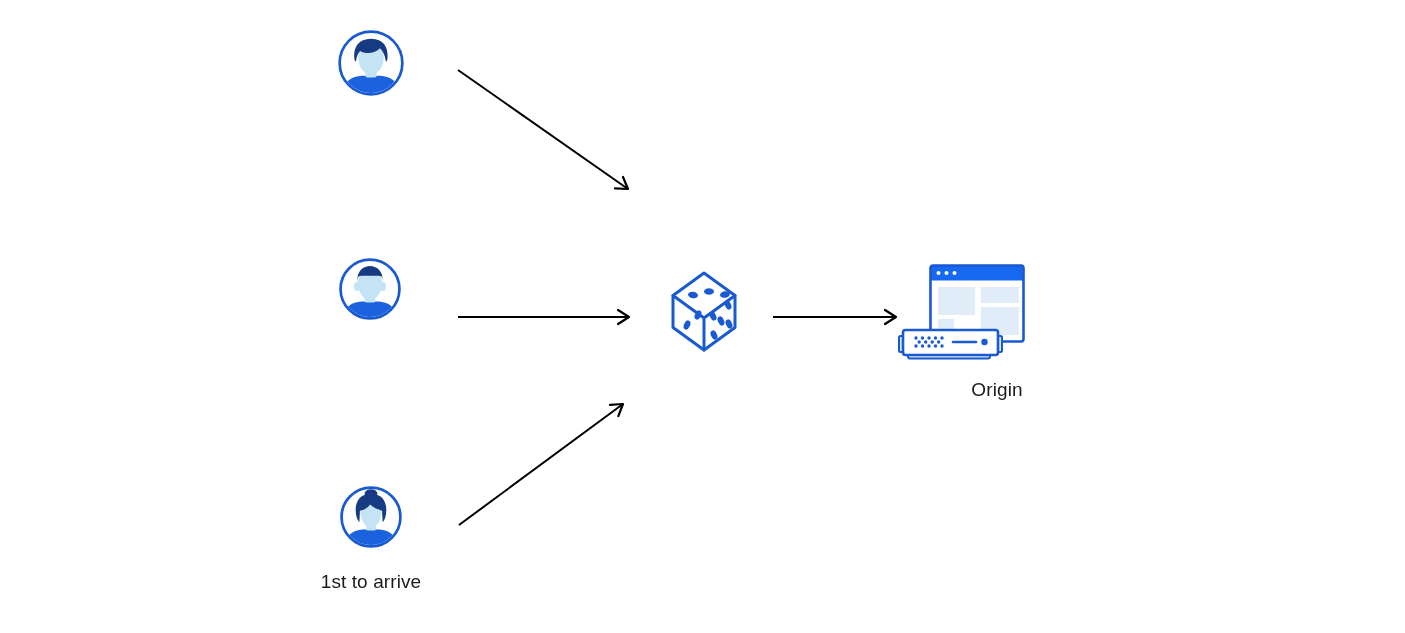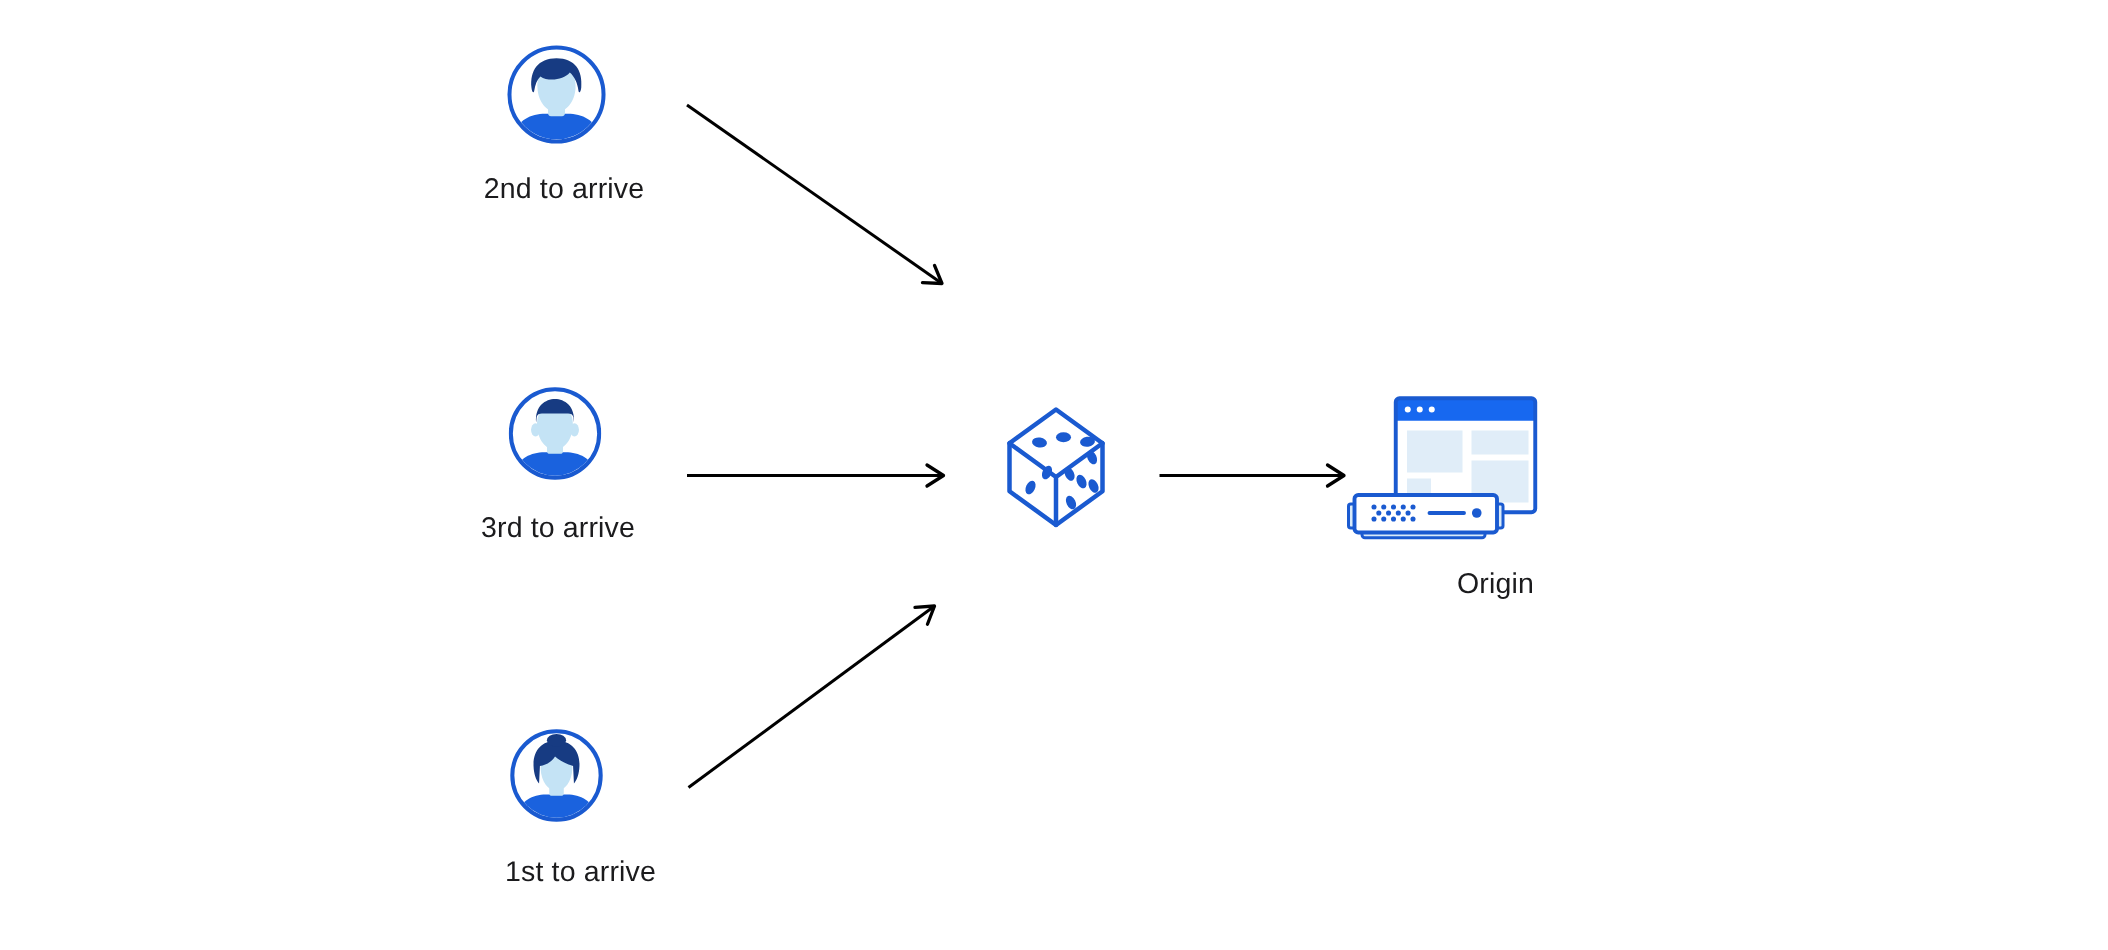--- a/index.html
+++ b/index.html
@@ -48,62 +48,60 @@
       <path d="M3,64 C4.5,50 13,45.2 23,44.4 L41,44.4 C51,45.2 59.5,50 61,64 Z" class="fshirt"></path>
       <rect x="26.5" y="34" width="11" height="12" rx="2" class="fface"></rect>
       <path d="M32,12.5 C40.5,12.5 44.8,19 44.3,27.8 C43.8,37 38.3,43.2 32,43.2
                C25.7,43.2 20.2,37 19.7,27.8 C19.2,19 23.5,12.5 32,12.5 Z" class="fface"></path>
       <path d="M32,8.5 C20,8.5 14.8,16.5 15.8,27.5 C16.1,30.5 17.2,31.5 17.6,29.5
                C18.2,25.5 19.4,22.5 21.6,20.3 C26.5,23.8 36.5,22.8 40.6,17.8
                C43.6,20.4 45.6,24.6 46.2,29.5 C46.6,31.5 47.7,30.5 48,27.5
                C49,16.5 44,8.5 32,8.5 Z" class="fnavy"></path>
     </g>
   </svg>
-  <div class="node-label" style="left:266px;top:116px">2nd to arrive</div>
 
   <svg class="abs" style="left:339px;top:258px" width="62" height="62" viewBox="0 0 64 64">
     <defs>
         <clipPath id="clipB">
           <circle cx="32" cy="32" r="29"></circle>
         </clipPath>
       </defs>
     <circle cx="32" cy="32" r="30.4" class="fw sb" stroke-width="2.8"></circle>
     <g clip-path="url(#clipB)">
       <path d="M3,64 C4.5,50.5 13,45.7 23,44.9 L41,44.9 C51,45.7 59.5,50.5 61,64 Z" class="fshirt"></path>
       <rect x="26.5" y="34" width="11" height="12" rx="2" class="fface"></rect>
       <ellipse cx="18.6" cy="29.5" rx="3.1" ry="4.6" class="fface"></ellipse>
       <ellipse cx="45.4" cy="29.5" rx="3.1" ry="4.6" class="fface"></ellipse>
       <path d="M32,12 C40.5,12 44.8,18.5 44.3,27 C43.8,36.5 38.3,43 32,43
                C25.7,43 20.2,36.5 19.7,27 C19.2,18.5 23.5,12 32,12 Z" class="fface"></path>
       <path d="M19,24.5 C18,13 25.5,8.2 32,8.2 C38.5,8.2 46,13 45,24.5
                L44.6,20.6 C44.3,19 42.8,18.2 41,18.2 L23,18.2
                C21.2,18.2 19.7,19 19.4,20.6 Z" class="fnavy"></path>
     </g>
   </svg>
-  <div class="node-label" style="left:262px;top:342px">3rd to arrive</div>
 
   <svg class="abs" style="left:340px;top:486px" width="62" height="62" viewBox="0 0 64 64">
     <defs>
         <clipPath id="clipC">
           <circle cx="32" cy="32" r="29"></circle>
         </clipPath>
       </defs>
     <circle cx="32" cy="32" r="30.4" class="fw sb" stroke-width="2.8"></circle>
     <g clip-path="url(#clipC)">
       <path d="M4,64 C5,51 13,46 23,45 L41,45 C51,46 59,51 60,64 Z" class="fshirt"></path>
       <rect x="27" y="34.5" width="10" height="11.5" rx="2" class="fface"></rect>
       <path d="M32,14 C39.4,14 43.3,19.3 42.9,27.6 C42.5,36.3 37.6,42.6 32,42.6
                C26.4,42.6 21.5,36.3 21.1,27.6 C20.7,19.3 24.6,14 32,14 Z" class="fface"></path>
       <path d="M32,8 C21.5,8 15.8,15 16.2,25.5 C16.4,31 17.8,35 20,37.5
                L20.6,25.5 C25,24.8 29,22.3 31,19 C34.5,22.5 40.5,24.5 43.4,25.5
                L44,37.5 C46.2,35 47.6,31 47.8,25.5 C48.2,15 42.5,8 32,8 Z" class="fnavy"></path>
       <ellipse cx="32" cy="7.8" rx="6.6" ry="4.4" class="fnavy"></ellipse>
     </g>
   </svg>
-  <div class="node-label" style="left:277px;top:571px">1st to arrive</div>
+  <div class="node-label" style="left:261px;top:571px">1st to arrive</div>
 
   <svg class="abs" style="left:665px;top:266px" width="74" height="90" viewBox="0 0 74 90">
     <path d="M39,7 L70,29.5 L70,61.5 L39,84 L8,61.5 L8,29.5 Z" class="fw sb" stroke-width="3" stroke-linejoin="round"></path>
     <path d="M8,29.5 L39,52 L70,29.5 M39,52 L39,84" class="fn sb" stroke-width="3" stroke-linejoin="round" stroke-linecap="round"></path>
 
     <ellipse cx="28" cy="29" rx="5" ry="3.3" class="fb" transform="rotate(8 28 29)"></ellipse>
     <ellipse cx="44" cy="25.5" rx="5" ry="3.3" class="fb"></ellipse>
     <ellipse cx="60" cy="28.5" rx="5" ry="3.3" class="fb" transform="rotate(-8 60 28.5)"></ellipse>
 
     <ellipse cx="22" cy="59" rx="3" ry="4.8" class="fb" transform="rotate(25 22 59)"></ellipse>

